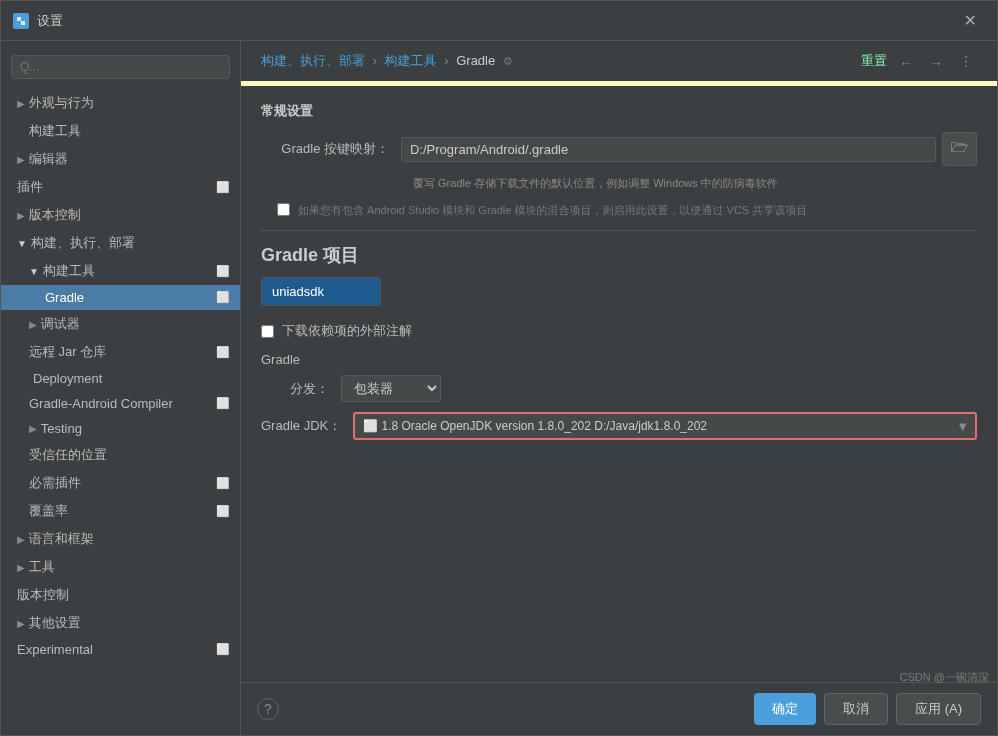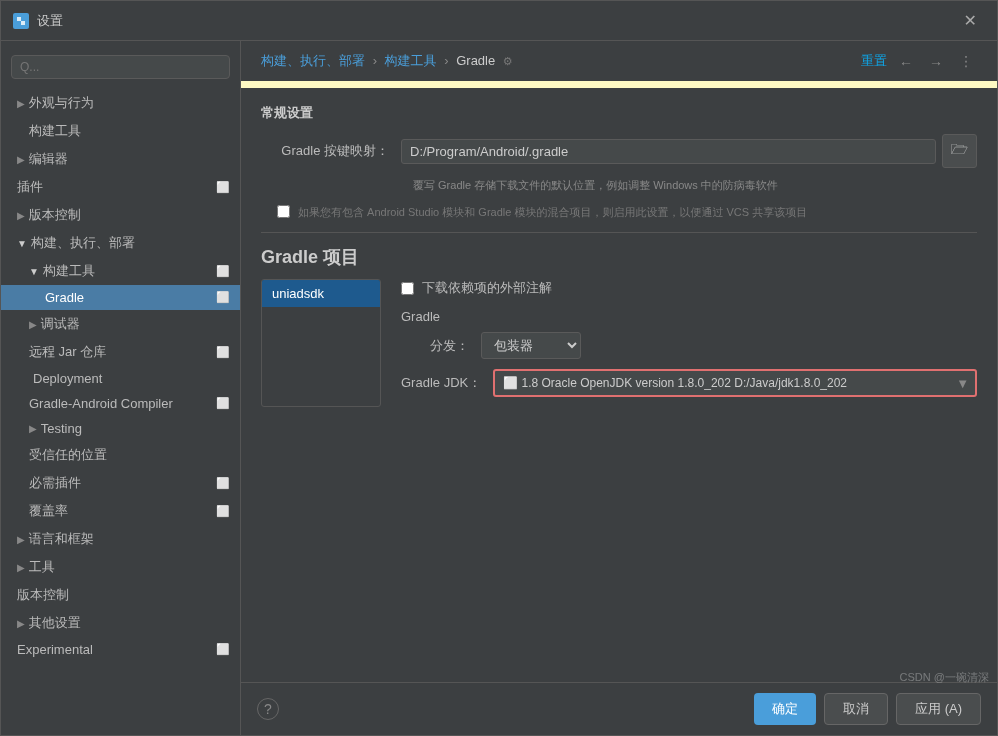--- a/index.html
+++ b/index.html
@@ -105,40 +105,40 @@
       flex: 1;
       display: flex;
       flex-direction: column;
       background: #3c3f41;
       overflow: hidden;
     }
     .breadcrumb-bar {
       display: flex;
       align-items: center;
       padding: 10px 20px;
-      border-bottom: 7px solid #fef9c3;
+      border-bottom: 5px solid #fef9c3;
       flex-shrink: 0;
     }
     .breadcrumb-text {
       color: #ccc;
       font-size: 13px;
     }
     .breadcrumb-link {
       color: #4a9eda;
       cursor: pointer;
     }
     .breadcrumb-sep { margin: 0 4px; color: #888; }
     .breadcrumb-actions {
       margin-left: auto;
       display: flex;
       align-items: center;
       gap: 8px;
     }
     .breadcrumb-reset {
-      color: #0ea5e9;
+      color: #86efac;
       cursor: pointer;
       font-size: 13px;
     }
     .nav-btn {
       color: #888;
       cursor: pointer;
       font-size: 14px;
       padding: 2px 4px;
     }
     .panel-scroll {
@@ -221,21 +221,22 @@
       margin: 12px 0;
     }
     .gradle-project-title {
       color: #ccc;
       font-size: 18px;
       font-weight: bold;
       margin-bottom: 10px;
     }
     .project-panel {
       display: flex;
-      gap: 4px;
+      gap: 16px;
+      flex-direction: column;
     }
     .project-list {
       width: 120px;
       border: 1px solid #555;
       border-radius: 3px;
       overflow: hidden;
       margin-right: 16px;
       flex-shrink: 0;
     }
     .project-list-item {

